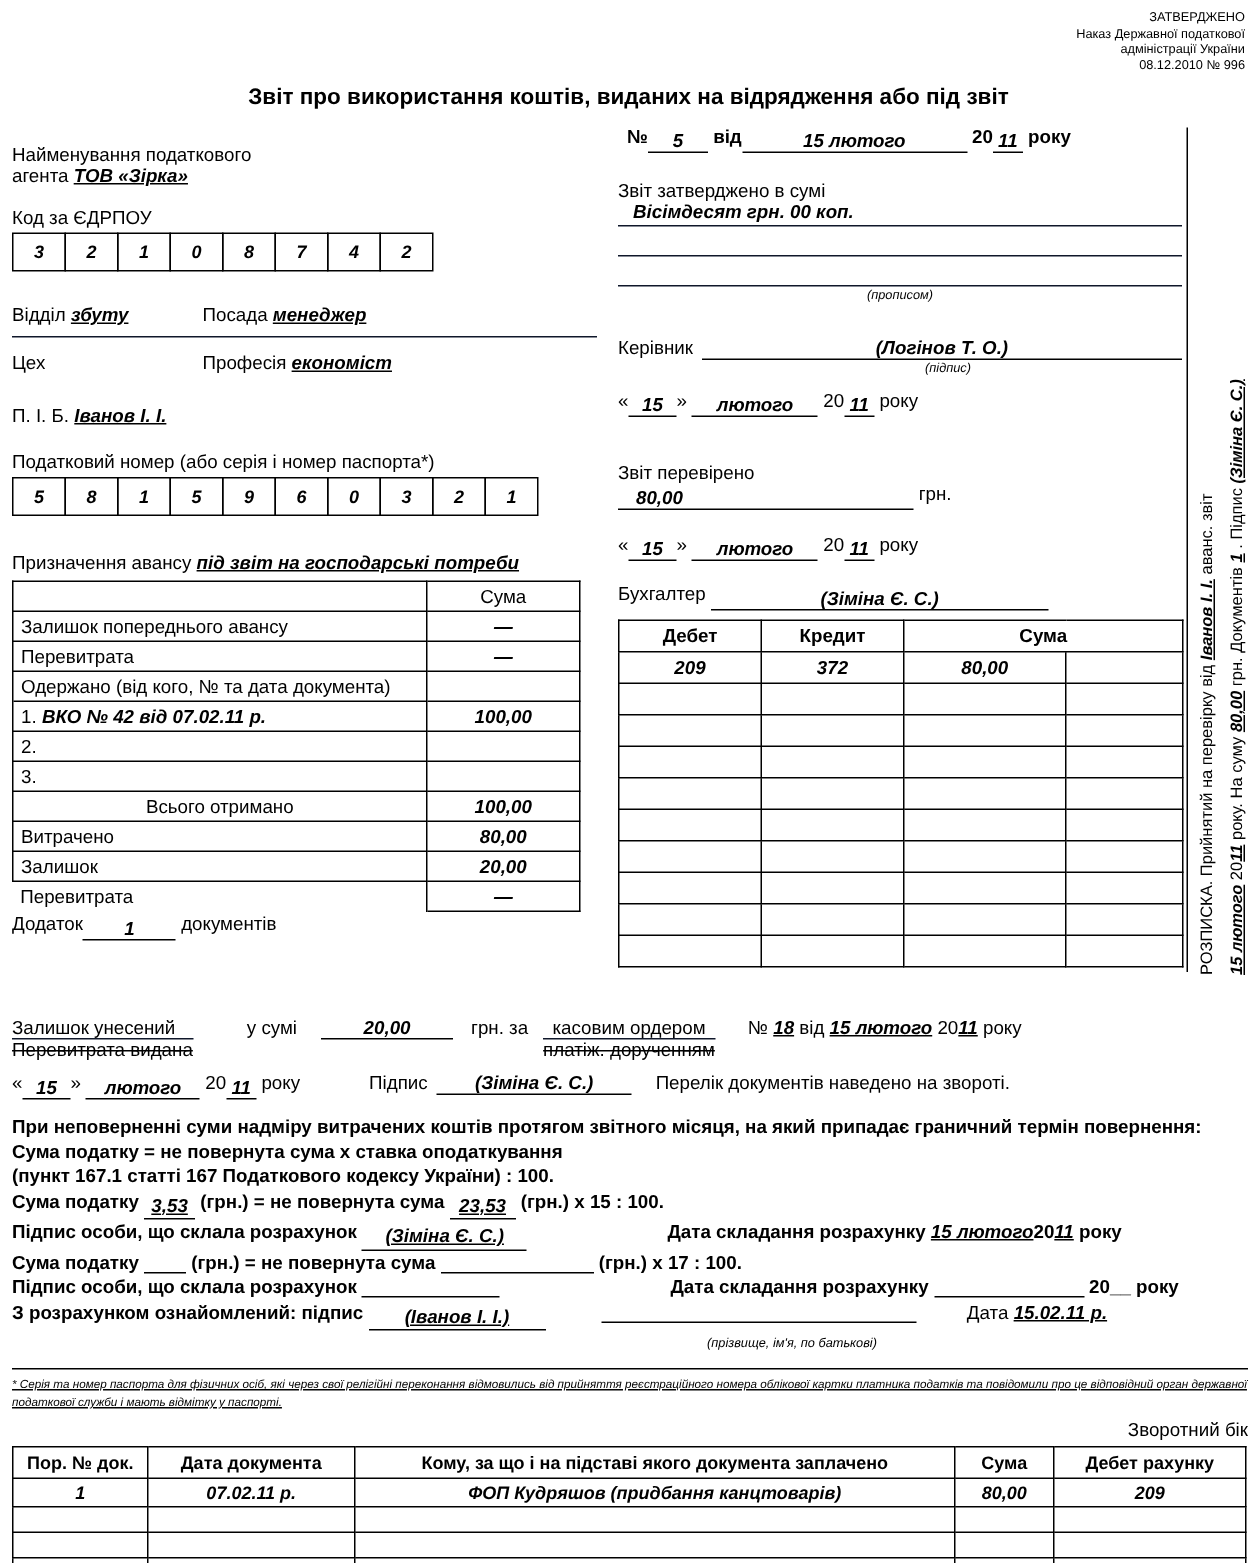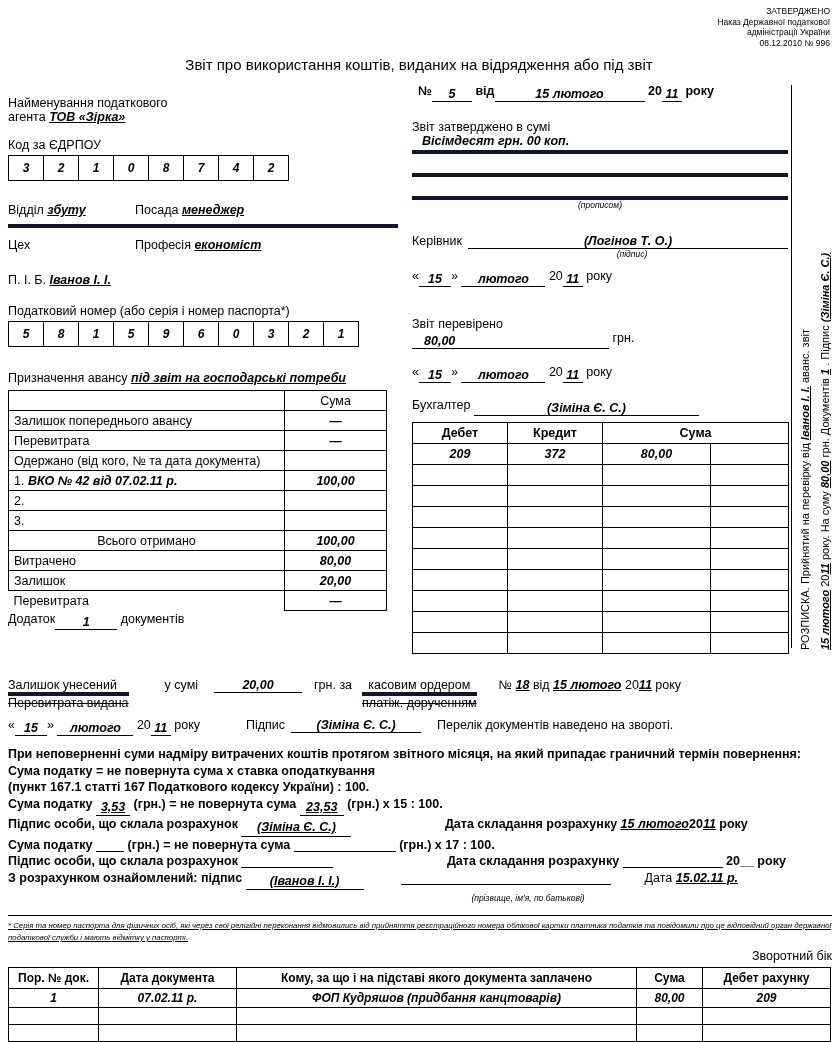--- a/index.html
+++ b/index.html
@@ -5,26 +5,26 @@
   html,body{margin:0;padding:0;background:#fff;}
   #page{position:relative;width:838px;height:1042px;background:#fff;color:#000;
         font-family:"Liberation Sans",sans-serif;font-size:12.5px;overflow:hidden;}
   .abs{position:absolute;}
   .v{font-weight:700;font-style:italic;}
   .b{font-weight:700;}
   .u{text-decoration:underline;}
   .c{text-align:center;}
   .sm{font-size:8.5px;font-style:italic;}
   .strike{text-decoration:line-through;}
-  .ub{border-bottom:4px solid #0f172a;}
+  .ub{border-bottom:1px solid #0f172a;}
   .bl{display:inline-block;border-bottom:1px solid #000;text-align:center;min-height:14px;vertical-align:-3px;}
   .bl span{font-weight:700;font-style:italic;}
   
   #approved{top:6px;right:8px;text-align:right;font-size:8.5px;line-height:1.25;}
-  #title{top:56px;left:0;width:100%;text-align:center;font-weight:400;font-size:15px;}
+  #title{top:56px;left:0;width:100%;text-align:center;font-weight:700;font-size:15px;}
   
   #leftcol{top:96px;left:8px;width:390px;}
   #rightcol{top:84px;left:412px;width:376px;}
   #vline{left:791px;top:85px;height:563px;width:0;border-left:1px solid #000;}
   #receipt{left:795px;top:650px;width:562px;transform:rotate(-90deg);transform-origin:0 0;
            font-size:11px;line-height:20px;white-space:nowrap;}
   #bottom{top:658px;left:8px;width:824px;}
   
   .digits{display:flex;margin-top:3px;}
   .digit{width:34px;height:24px;border:1px solid #000;margin-left:-1px;display:flex;

